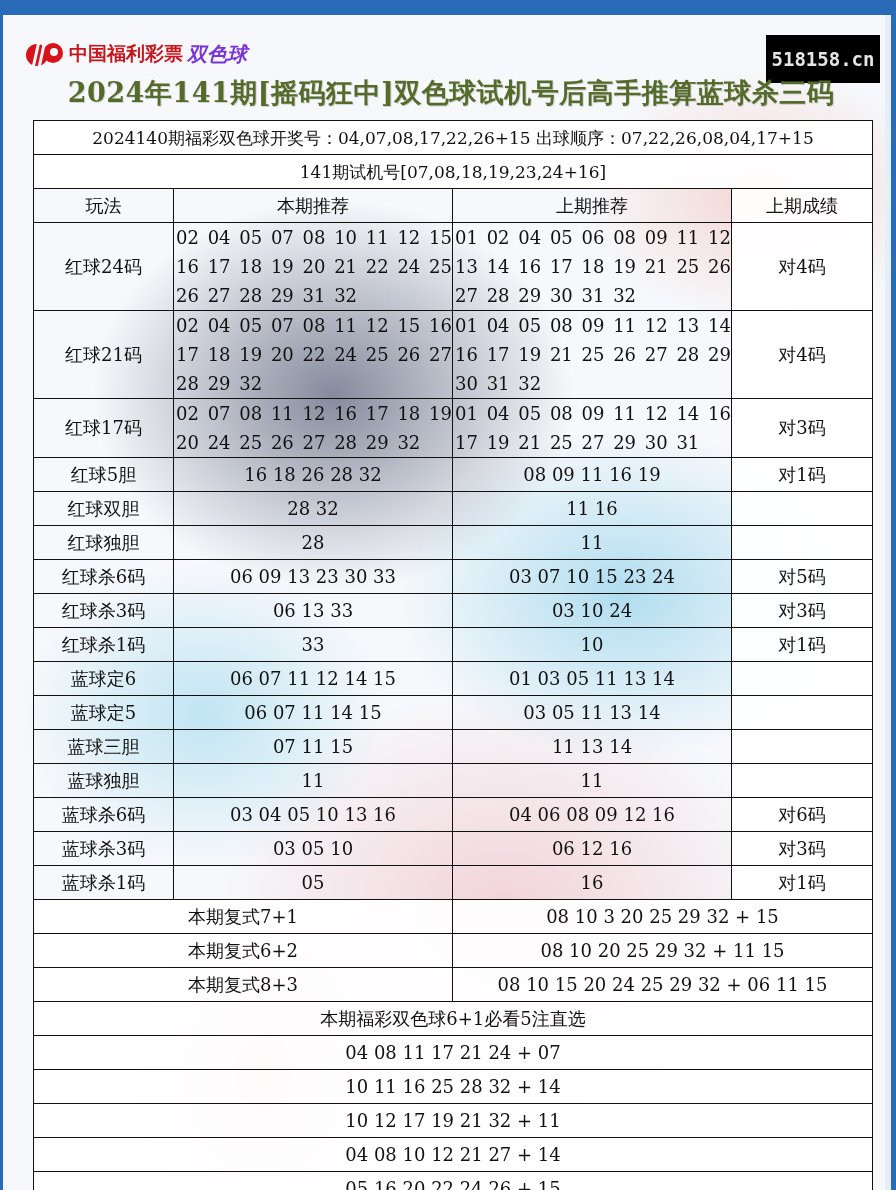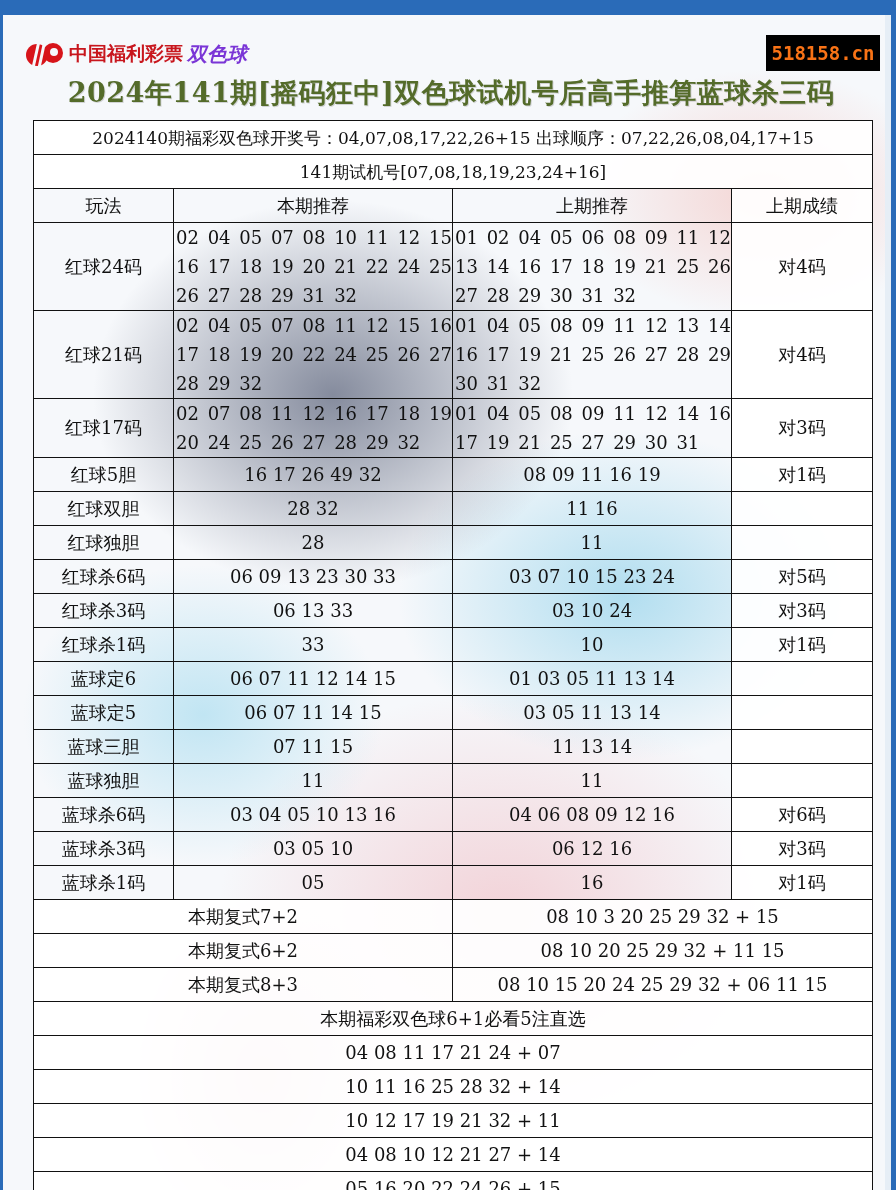--- a/index.html
+++ b/index.html
@@ -22,22 +22,22 @@
     box-sizing: border-box;
   }
   .logo {
     position: absolute; left: 20px; top: 24px; height: 30px;
     display: flex; align-items: center; gap: 4px;
   }
   .logo-mark { width: 42px; height: 30px; }
   .logo-text-main { font-family: "DejaVu Sans", sans-serif; font-weight: bold; font-size: 19px; color: #c8161d; letter-spacing: 0px; }
   .logo-text-sub { font-family: Liberation Serif, serif; font-weight: bold; font-style: italic; font-size: 20px; color: #7a35d6; }
   .site-badge {
-    position: absolute; left: 763px; top: 20px; width: 114px; height: 36px;
-    background: #000; color: #f97316;
+    position: absolute; left: 763px; top: 20px; width: 114px; height: 48px;
+    background: #000; color: #e5e5e5;
     font-family: "DejaVu Sans Mono", "Liberation Mono", monospace; font-size: 19px; font-weight: bold;
     display: flex; align-items: center; justify-content: center;
   }
   .page-title {
     position: absolute; left: 0; top: 60px; width: 896px; text-align: center;
     font-size: 27px; color: #546b2a; font-weight: bold; letter-spacing: 0.5px;
     text-shadow: 1px 1px 0 rgba(0,0,0,0.15);
   }
   table.main {
     position: absolute; left: 30px; top: 105px; width: 702px;
@@ -118,21 +118,21 @@
         <tr>
           <td style="height: 50px;">红球17码</td>
           <td class="nums" style="height: 50px;">02 07 08 11 12 16 17 18 19
 20 24 25 26 27 28 29 32</td>
           <td class="nums" style="height: 50px;">01 04 05 08 09 11 12 14 16
 17 19 21 25 27 29 30 31</td>
           <td class="white" style="height: 50px;">对3码</td>
         </tr>
         <tr>
           <td style="height: 33px;">红球5胆</td>
-          <td style="height: 33px;">16 17 26 49 32</td>
+          <td style="height: 33px;">16 18 26 28 32</td>
           <td style="height: 33px;">08 09 11 16 19</td>
           <td class="white" style="height: 33px;">对1码</td>
         </tr>
         <tr>
           <td style="height: 33px;">红球双胆</td>
           <td style="height: 33px;">28 32</td>
           <td style="height: 33px;">11 16</td>
           <td class="white" style="height: 33px;"></td>
         </tr>
         <tr>
@@ -195,21 +195,21 @@
           <td style="height: 33px;">06 12 16</td>
           <td class="white" style="height: 33px;">对3码</td>
         </tr>
         <tr>
           <td style="height: 33px;">蓝球杀1码</td>
           <td style="height: 33px;">05</td>
           <td style="height: 33px;">16</td>
           <td class="white" style="height: 33px;">对1码</td>
         </tr>
         <tr>
-          <td colspan="2" class="white">本期复式7+2</td>
+          <td colspan="2" class="white">本期复式7+1</td>
           <td colspan="2" class="white">08 10 3 20 25 29 32 + 15</td>
         </tr>
         <tr>
           <td colspan="2" class="white">本期复式6+2</td>
           <td colspan="2" class="white">08 10 20 25 29 32 + 11 15</td>
         </tr>
         <tr>
           <td colspan="2" class="white">本期复式8+3</td>
           <td colspan="2" class="white">08 10 15 20 24 25 29 32 + 06 11 15</td>
         </tr>

